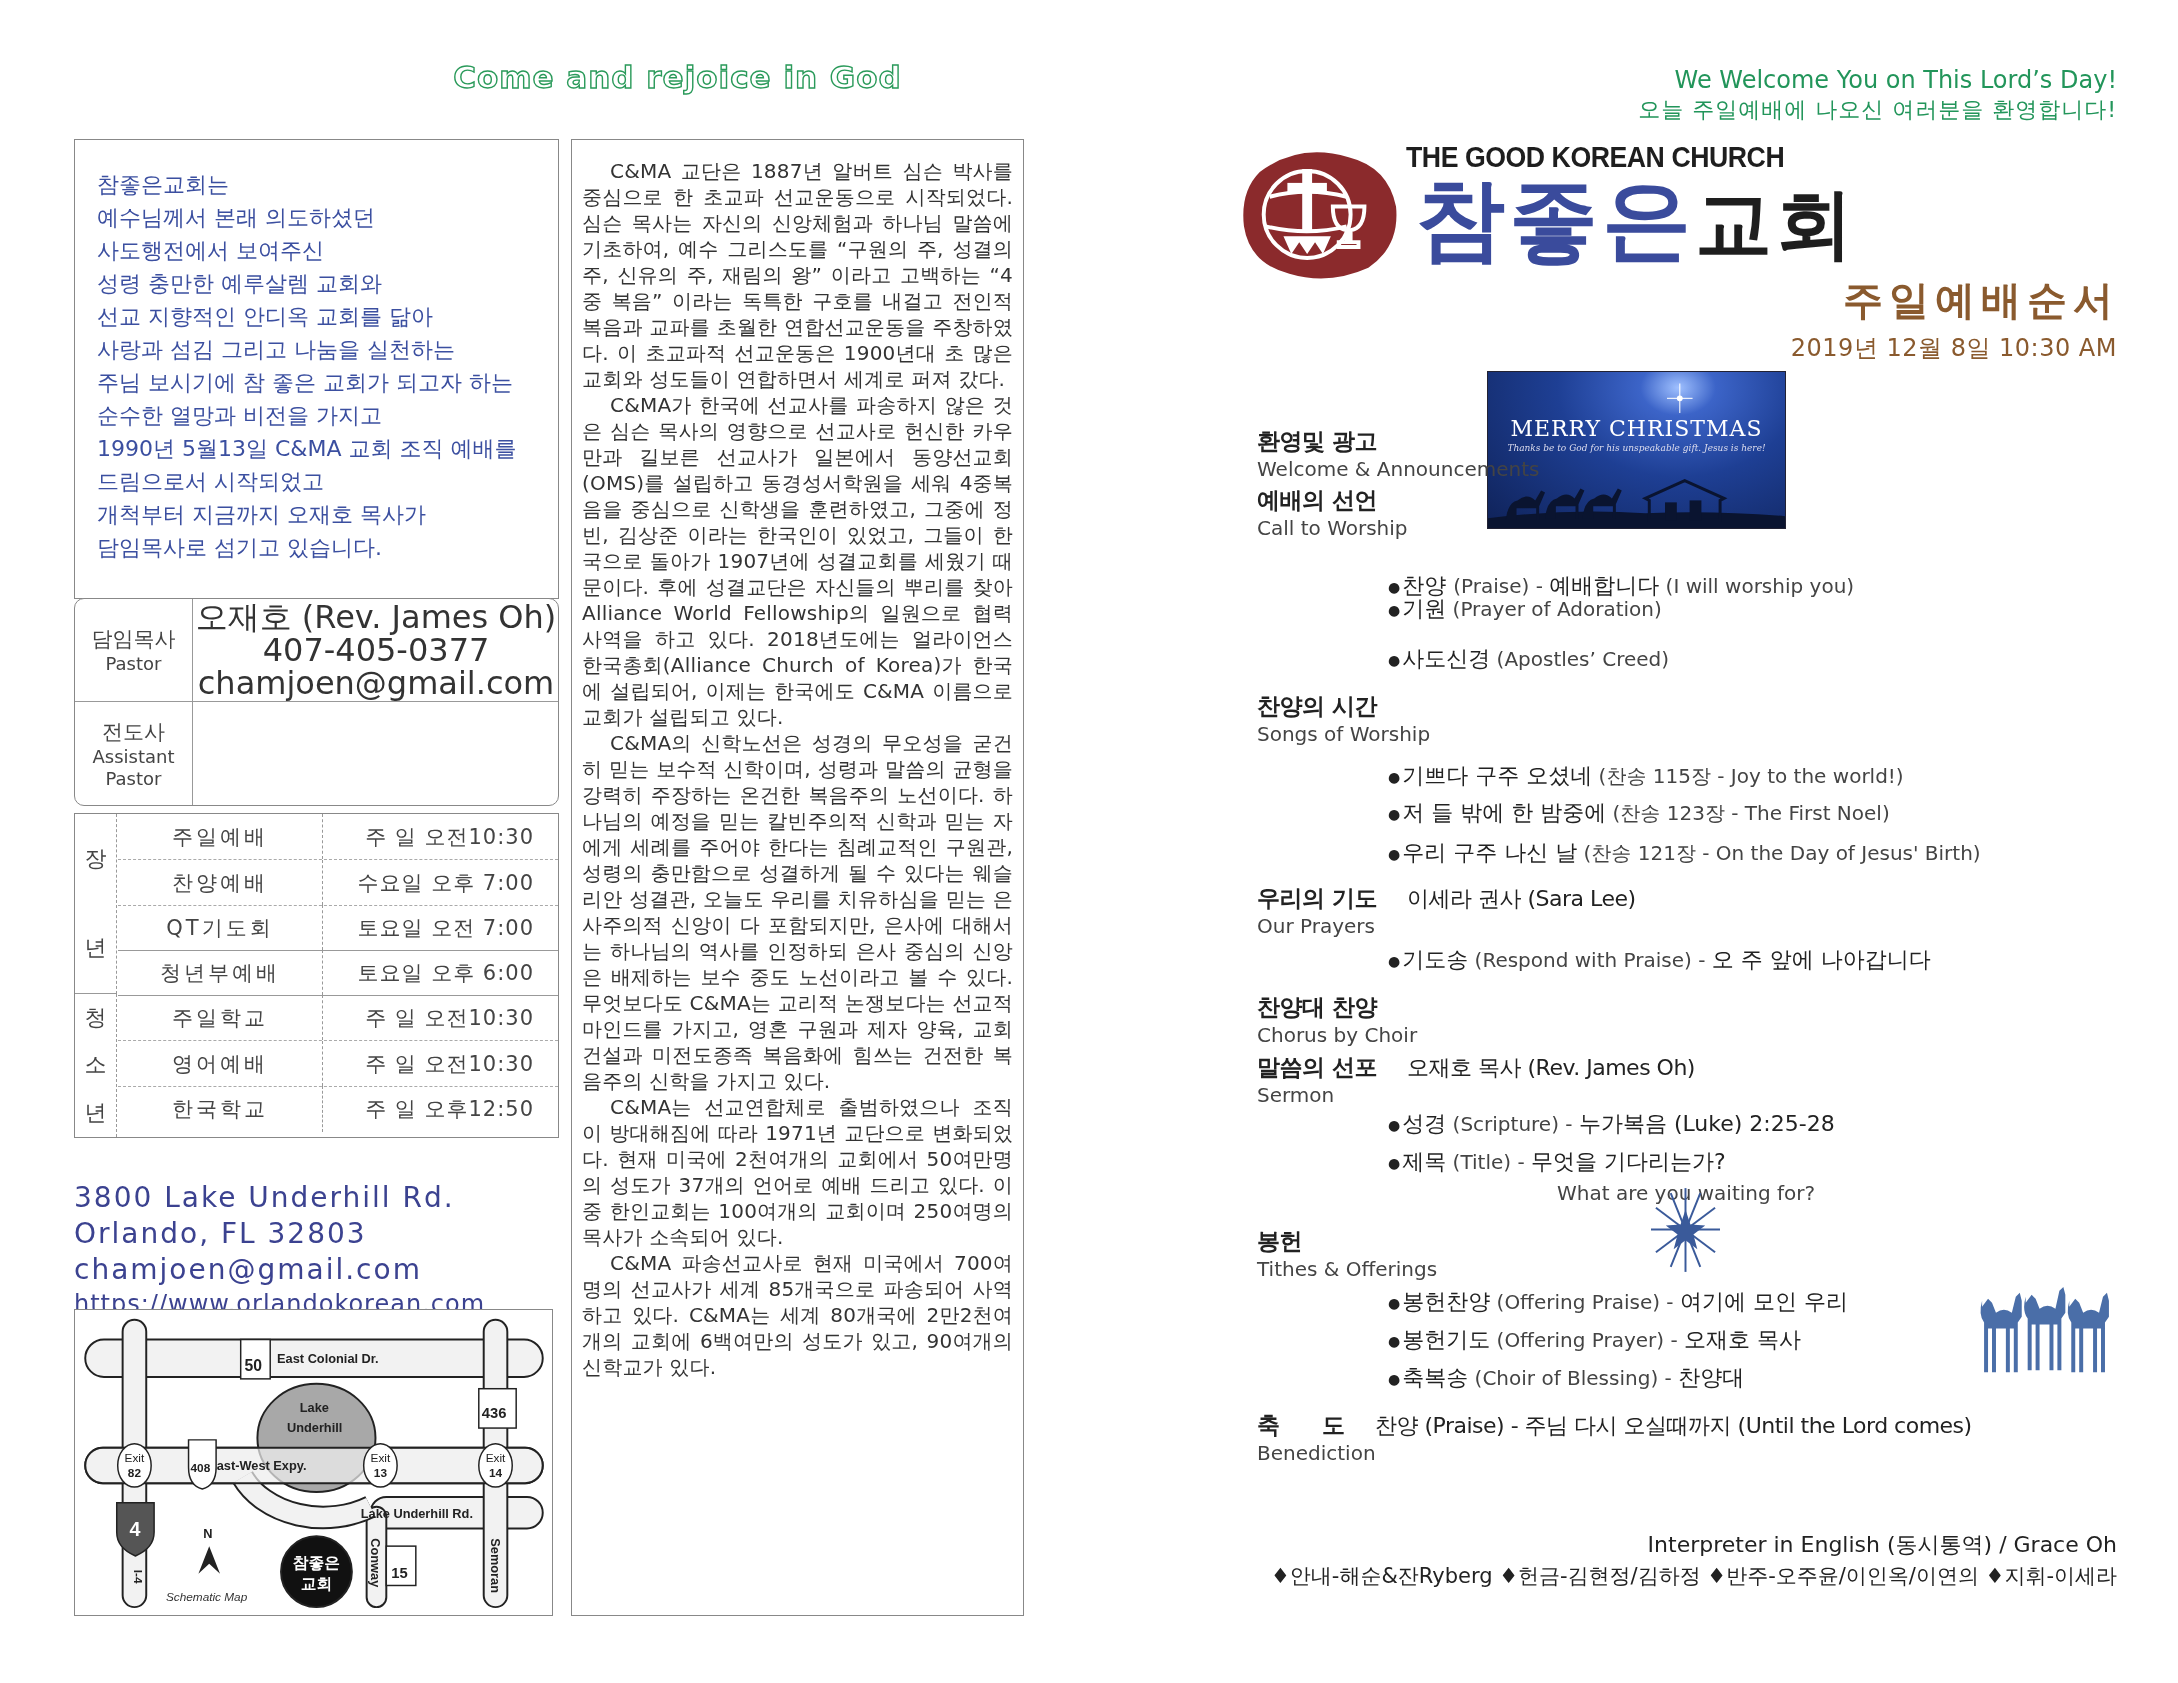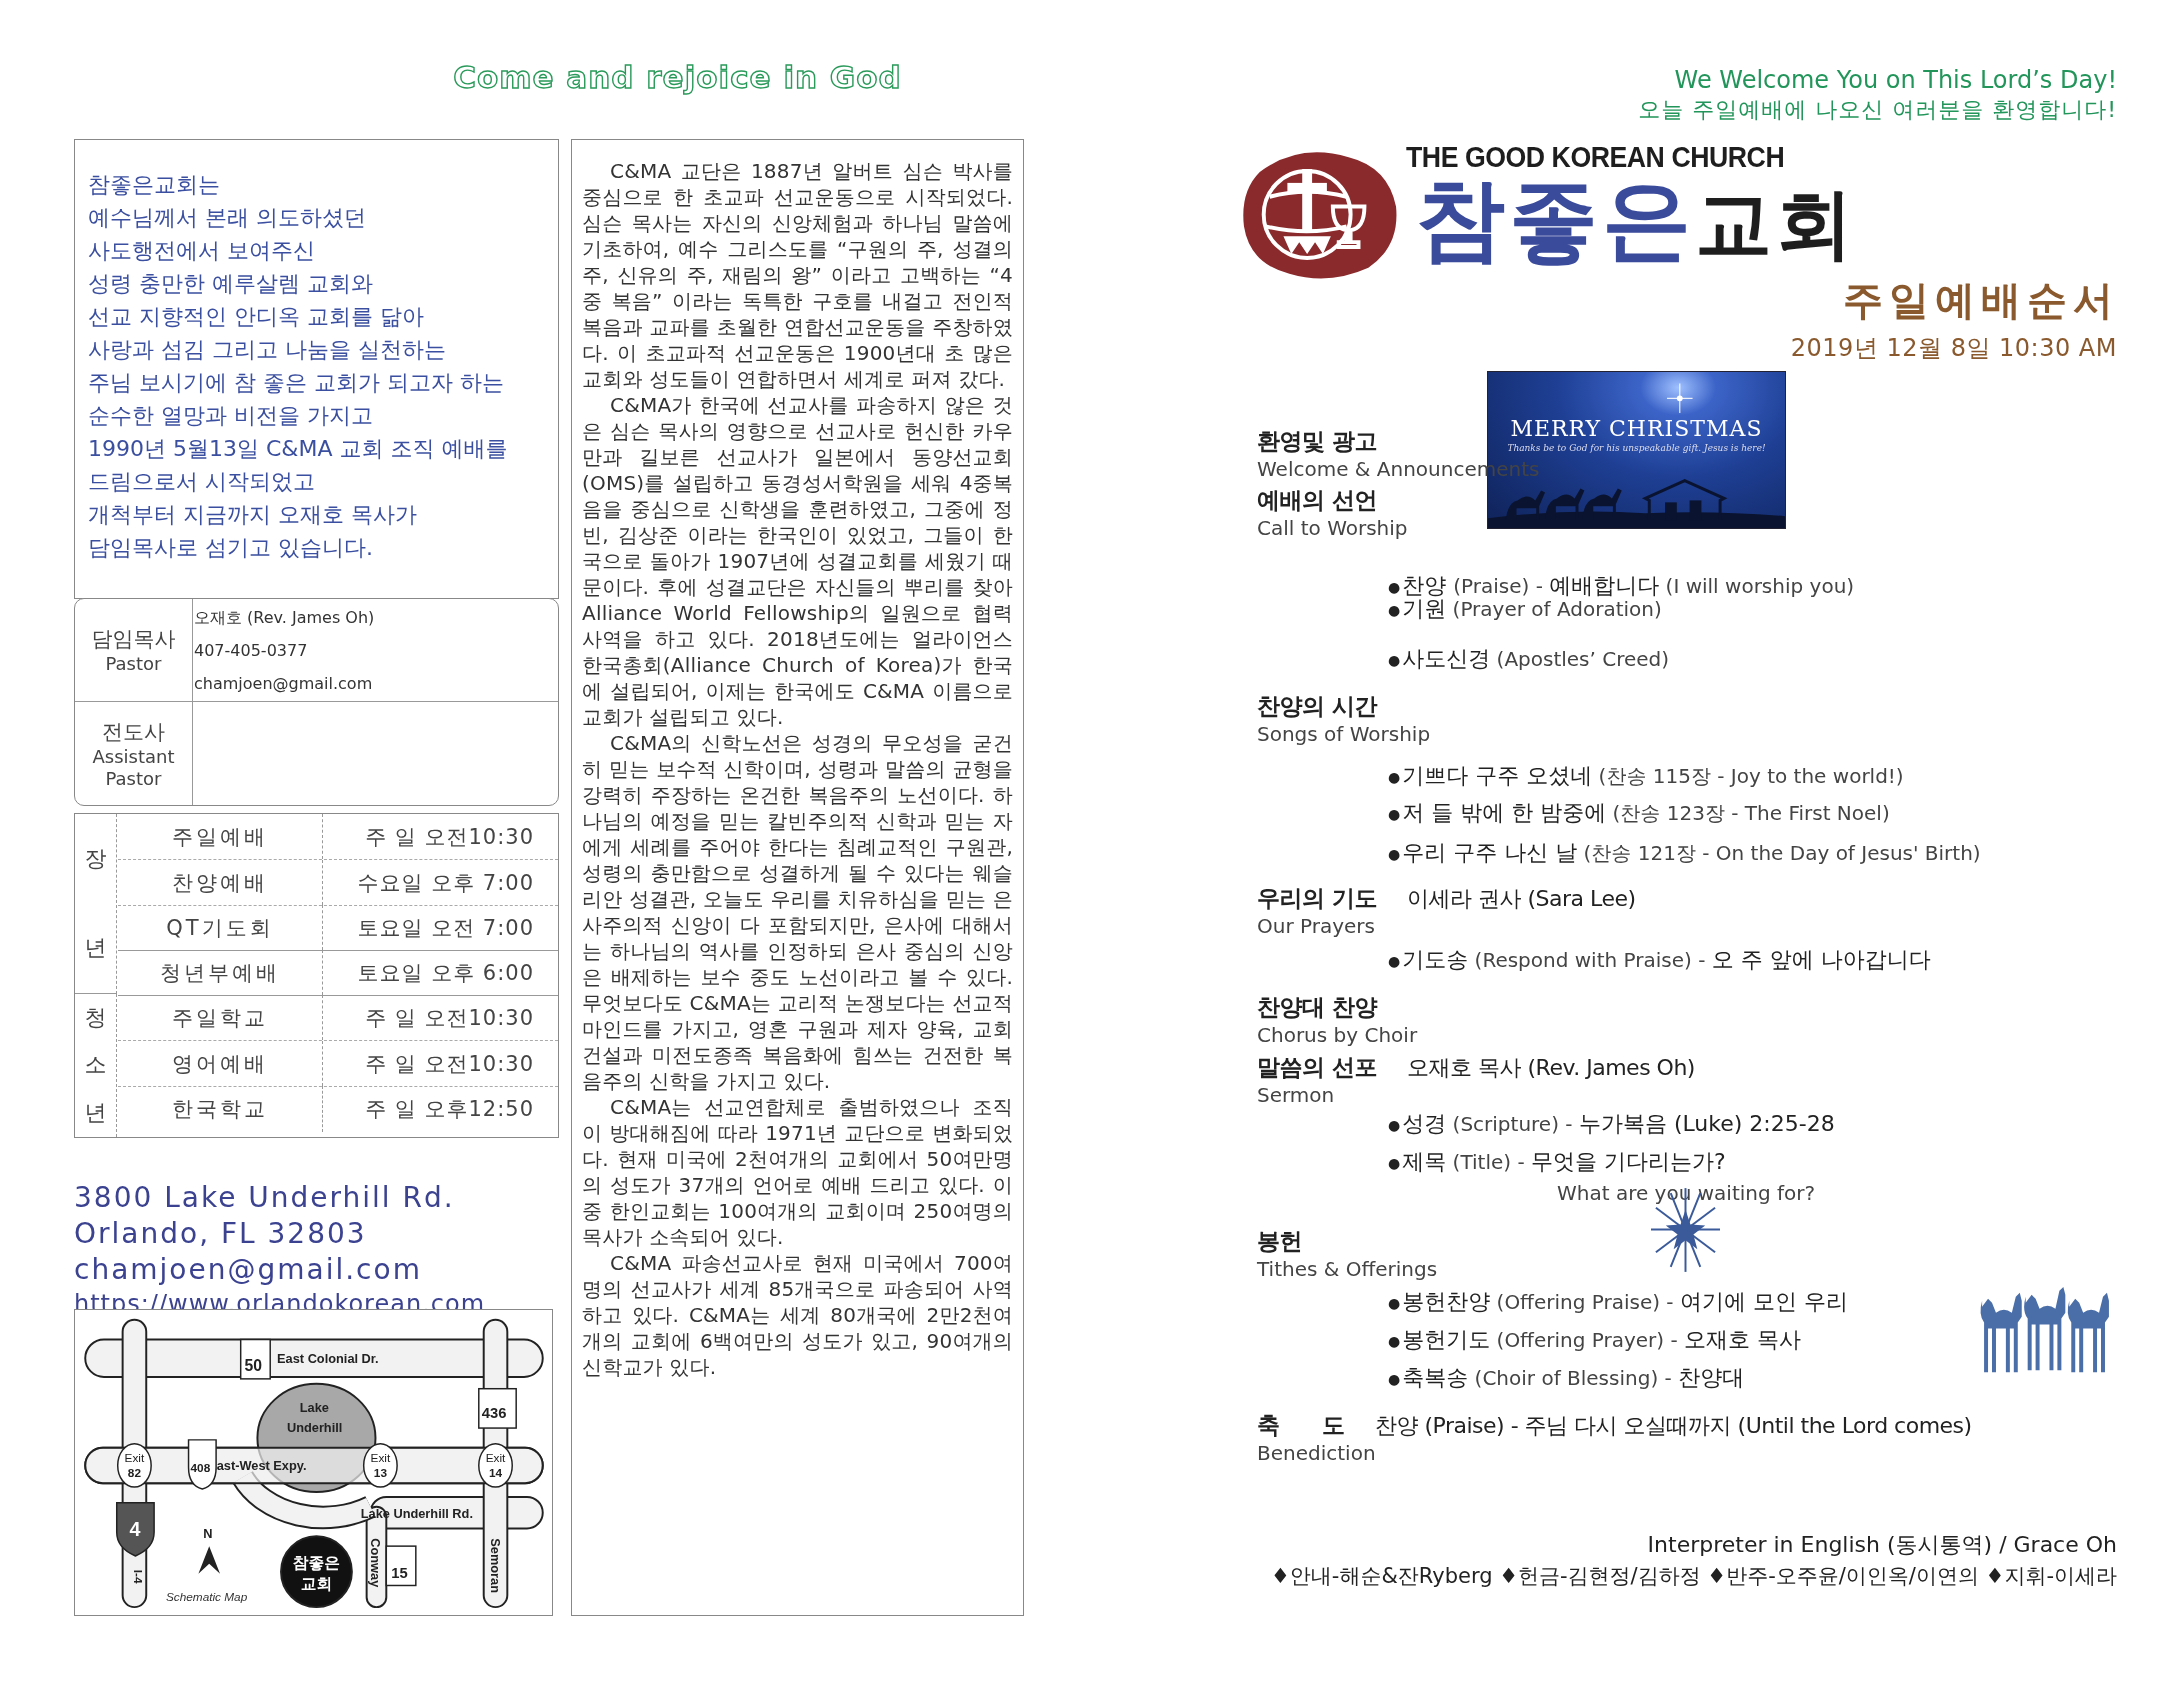--- a/index.html
+++ b/index.html
@@ -7,31 +7,31 @@
   body { position: relative; font-family: "DejaVu Sans", "Liberation Sans", sans-serif; color: #222; }
 
   
   .come-title {
     position: absolute; left: 450px; top: 59px; width: 455px; text-align: center;
     font-family: "DejaVu Sans", sans-serif; font-weight: bold; font-size: 31px; letter-spacing: 1px;
     color: #ffffff; -webkit-text-stroke: 1.4px #2a9a5a;
   }
   .box { position: absolute; border: 1.5px solid #888; background: #fff; }
 
-  .mission { left: 74px; top: 139px; width: 485px; height: 460px; padding: 28px 0 0 13px; }
+  .mission { left: 74px; top: 139px; width: 485px; height: 460px; padding: 28px 0 0 22px; }
   .mission .line { color: #3b4fa0; font-size: 22px; line-height: 33px; white-space: nowrap; }
 
   .staff { left: 74px; top: 598px; width: 485px; height: 208px; border-radius: 10px; }
   .staff .row { position: absolute; left: 0; width: 100%; border-bottom: 1.5px solid #999; }
   .staff .role { position: absolute; left: 0; top: 0; width: 118px; height: 100%; border-right: 1.5px solid #999;
     display: flex; flex-direction: column; align-items: center; justify-content: center; color: #444; }
   .staff .role .ko { font-size: 21px; }
   .staff .role .en { font-size: 18px; line-height: 22px; }
   .staff .info { position: absolute; left: 119px; right: 0; top: 0; height: 100%; display: flex; flex-direction: column;
-    align-items: flex-start; justify-content: center; font-size: 16px; line-height: 33px; color: #333; }
+    align-items: center; justify-content: center; font-size: 32px; line-height: 33px; color: #333; }
 
   .schedule { left: 74px; top: 813px; width: 485px; height: 325px; }
   .schedule .grp { position: absolute; left: 0; width: 42px; border-right: 1.5px dashed #999; display: flex;
     flex-direction: column; align-items: center; justify-content: space-around; font-size: 22px; color: #444; }
   .schedule .srow { position: absolute; left: 43px; right: 0; height: 46px; display: flex; align-items: center; font-size: 21px; color: #444; }
   .schedule .srow .name { width: 205px; text-align: center; letter-spacing: 3px; border-right: 1.5px dashed #999; height: 100%; display:flex; align-items:center; justify-content:center; }
   .schedule .srow .time { flex: 1; text-align: right; padding-right: 24px; letter-spacing: 1px; }
   .schedule .dash { border-bottom: 1.5px dashed #aaa; }
   .schedule .solid { border-bottom: 1.5px solid #999; }
 

